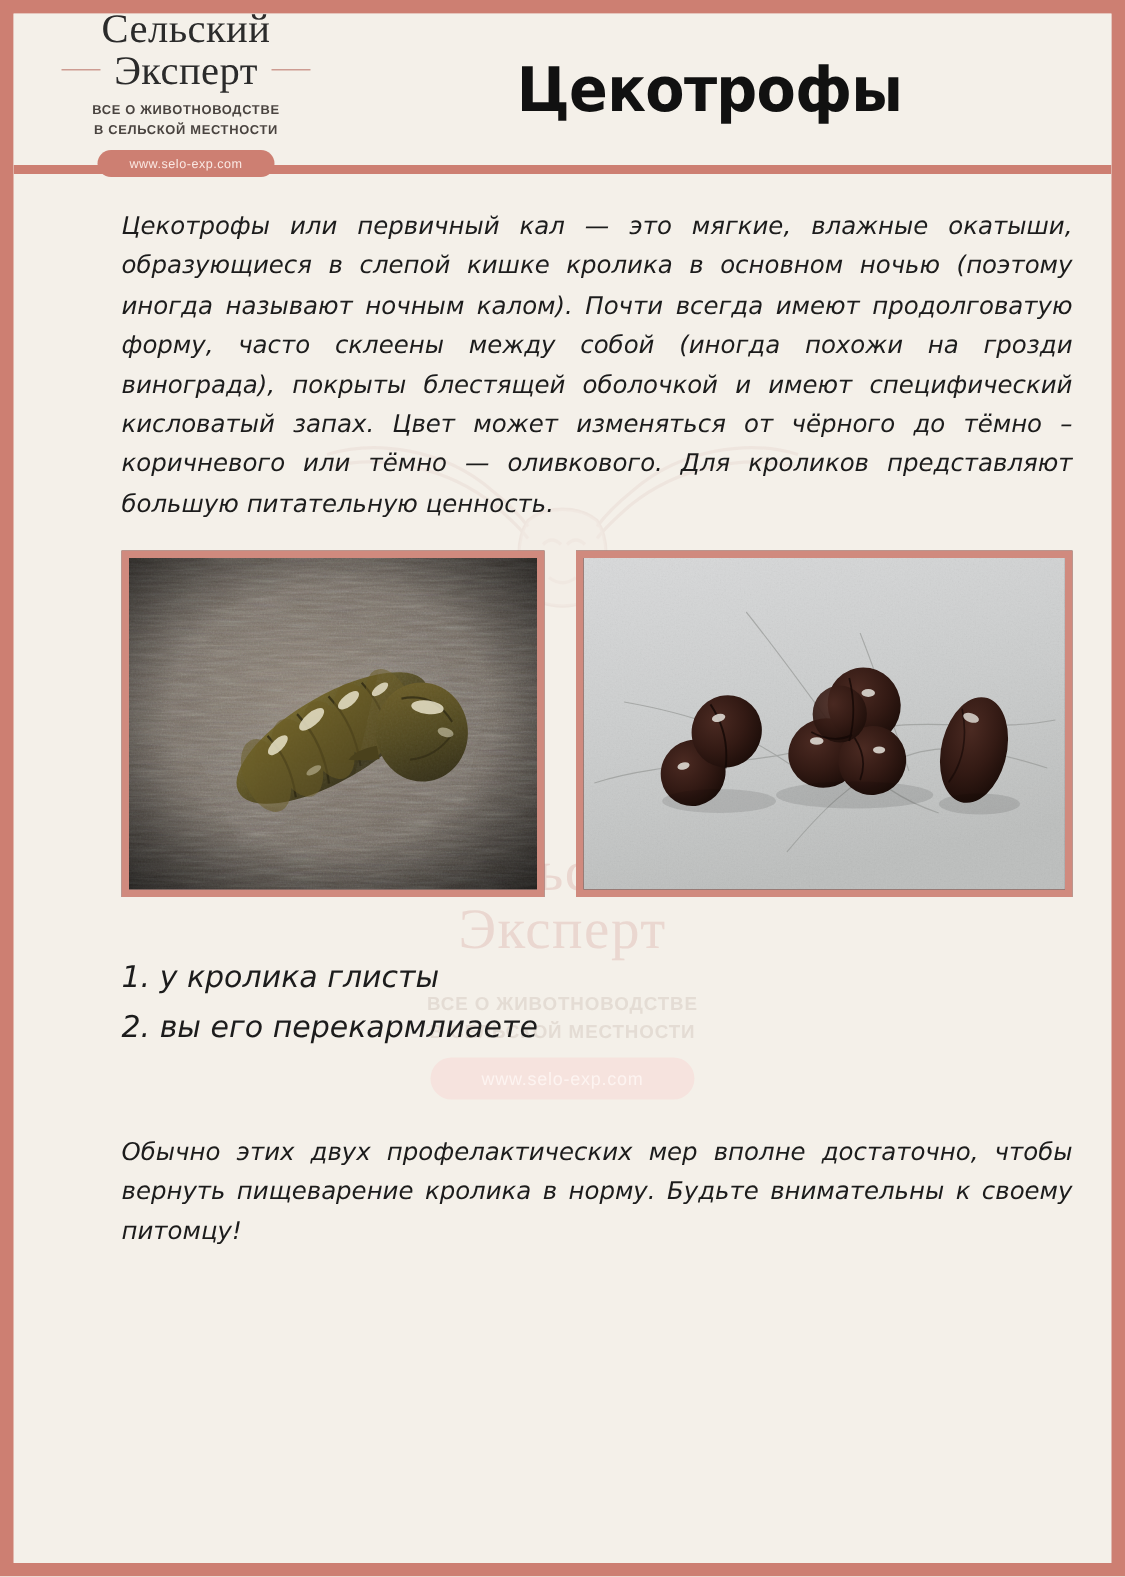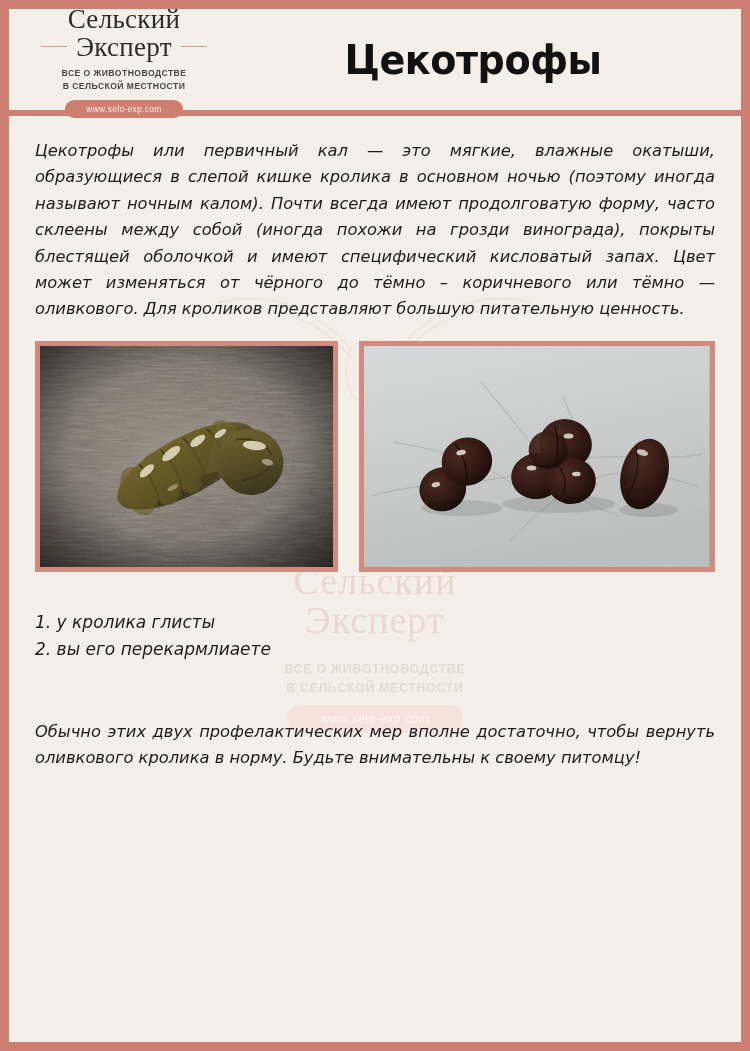--- a/index.html
+++ b/index.html
@@ -164,20 +164,21 @@
     letter-spacing: -0.5px;
     transform: scaleX(0.93);
     transform-origin: center;
   }
 
   
   .content {
     position: relative;
     z-index: 2;
     padding: 22px 26px 0 26px;
+    margin-left: 46px;
   }
   p.body-text {
     margin: 0 0 0 0;
     font-family: "DejaVu Sans", "Liberation Sans", sans-serif;
     font-style: italic;
     font-size: 16.3px;
     line-height: 1.62;
     color: #1c1c1c;
     text-align: justify;
   }
@@ -199,21 +200,21 @@
     overflow: hidden;
     background: #555;
   }
   .fig-left  { width: 311px; height: 231px; }
   .fig-right { width: 365px; height: 231px; }
   .fig-inner { position: absolute; inset: 0; overflow: hidden; }
 
   .list-item {
     font-family: "DejaVu Sans", "Liberation Sans", sans-serif;
     font-style: italic;
-    font-size: 17px;
+    font-size: 20px;
     line-height: 1.62;
     color: #1c1c1c;
   }
 </style>
 </head>
 <body>
 
 <div class="page">
 
   <div class="watermark">
@@ -446,16 +447,16 @@
     <div class="list-item">2. вы его перекармлиаете</div>
 
     <div class="gap-md"></div>
 
 
     <div class="gap-sm"></div>
 
 
     <div class="gap-sm"></div>
 
-    <p class="body-text">Обычно этих двух профелактических мер вполне достаточно, чтобы вернуть оливкового кролика в норму. Будьте внимательны к своему питомцу!</p>
+    <p class="body-text">Обычно этих двух профелактических мер вполне достаточно, чтобы вернуть пищеварение кролика в норму. Будьте внимательны к своему питомцу!</p>
 
   </div>
 </div>
 
 </body></html>

